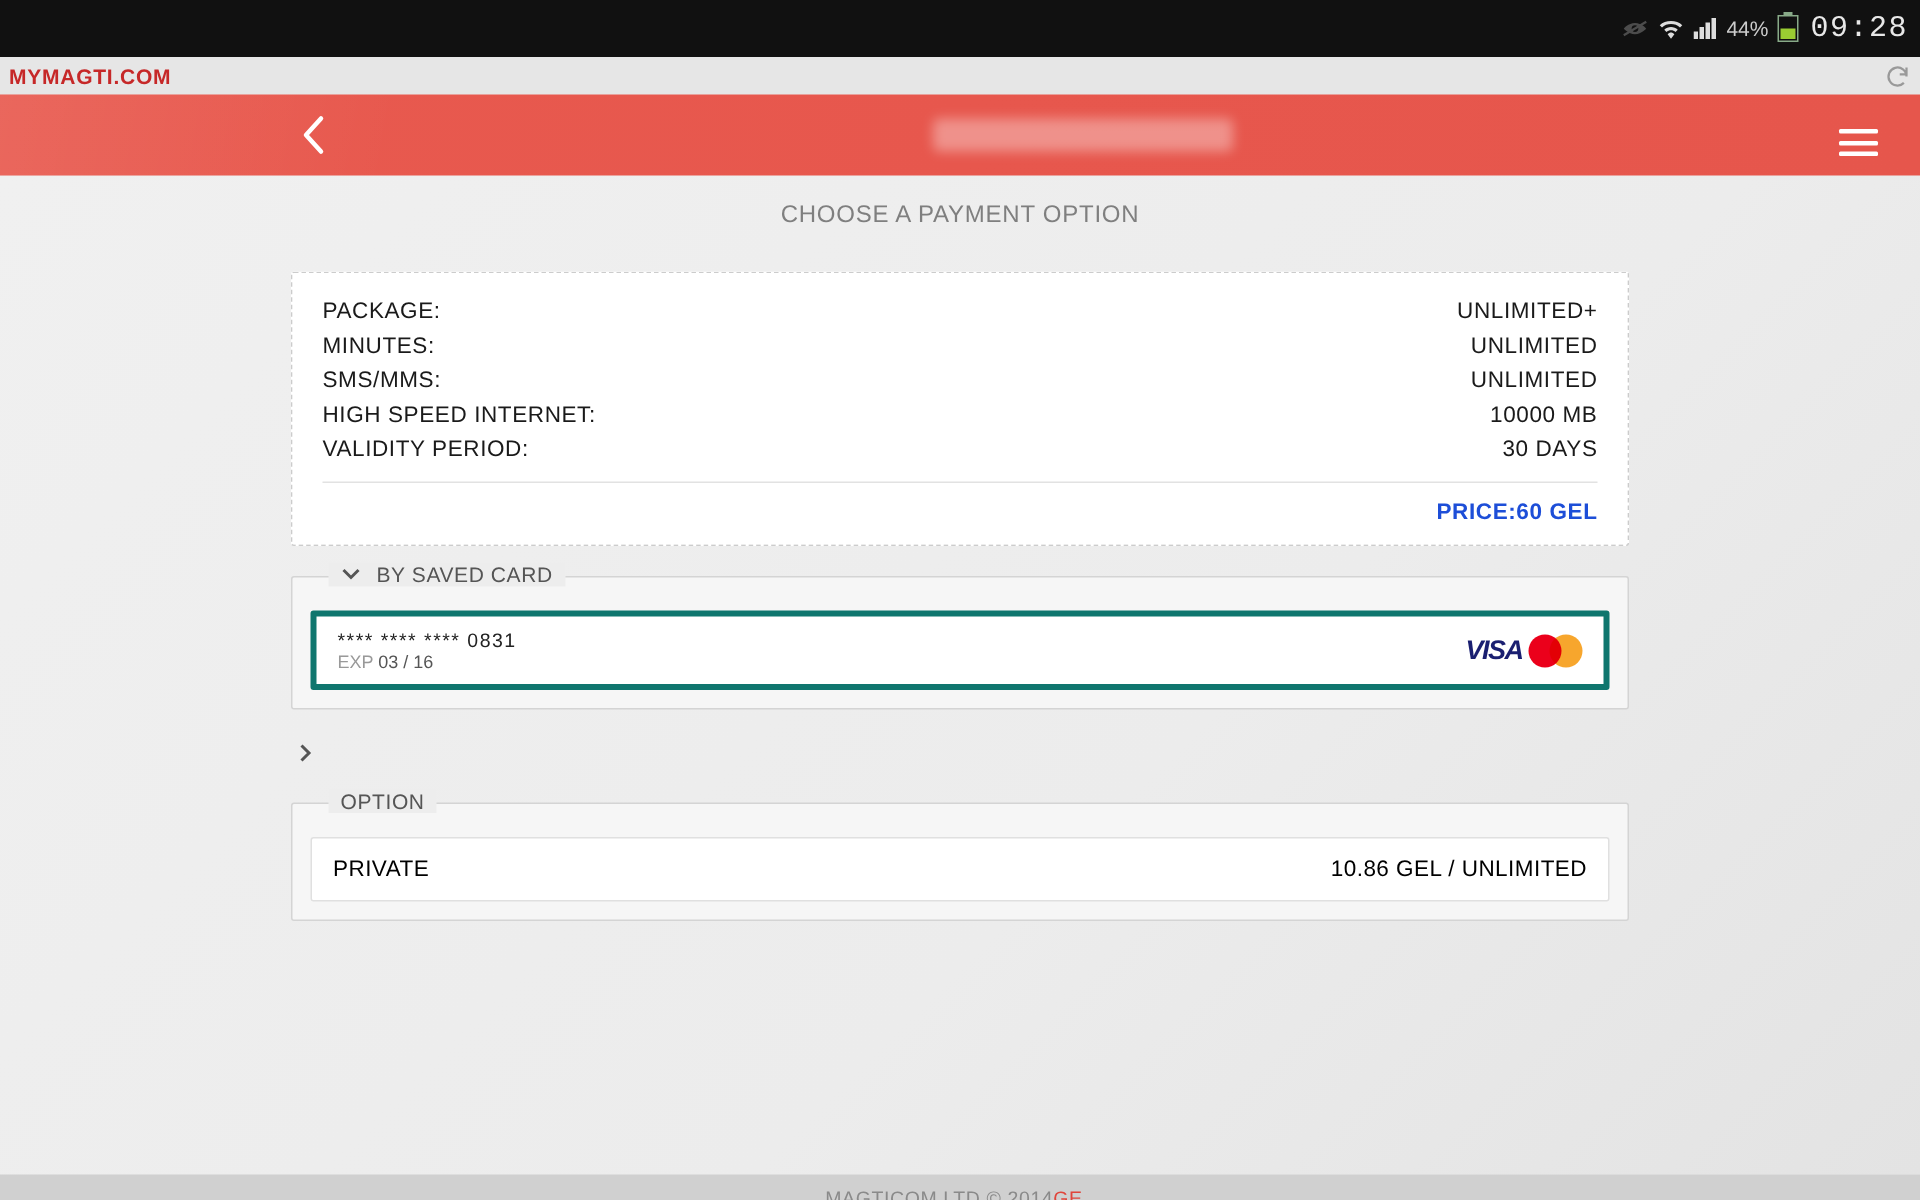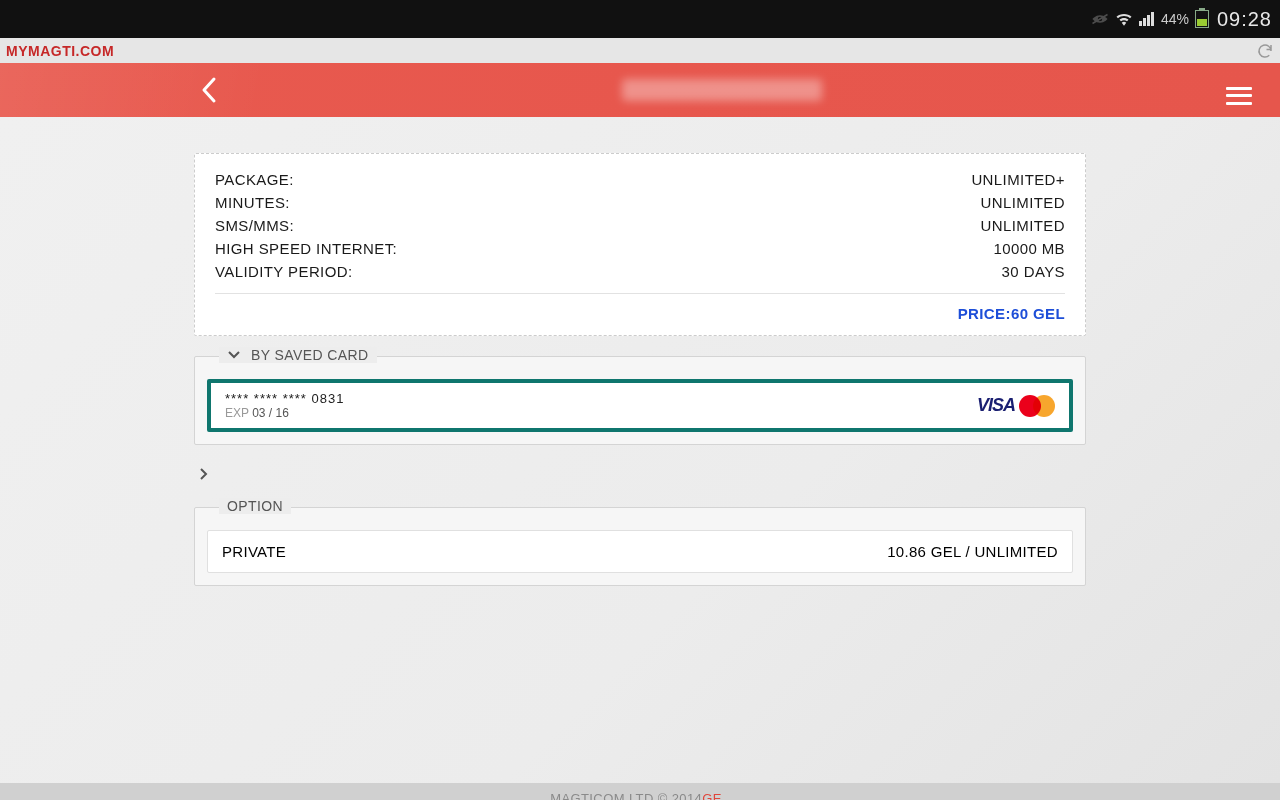--- a/index.html
+++ b/index.html
@@ -5,39 +5,39 @@
   * { margin: 0; padding: 0; box-sizing: border-box; }
   html, body { width: 1280px; height: 800px; font-family: Arial, Helvetica, sans-serif; background: #ededed; overflow: hidden; }
   
   .status-bar { height: 38px; background: #111; color: #ddd; display: flex; align-items: center; justify-content: flex-end; padding: 0 8px; font-size: 14px; gap: 6px; }
   .status-bar .eye { opacity: .5; }
   .status-bar .wifi, .status-bar .signal { display: inline-flex; }
   .status-bar .pct { font-size: 14px; color: #ccc; }
   .status-bar .batt { display: inline-block; width: 14px; height: 18px; border: 1px solid #8a8; position: relative; }
   .status-bar .batt:before { content: ""; position: absolute; top: -3px; left: 3px; width: 6px; height: 2px; background: #8a8; }
   .status-bar .batt:after { content: ""; position: absolute; left: 1px; right: 1px; bottom: 1px; height: 44%; background: #9acd32; }
-  .status-bar .clock { font-size: 20px; color: #e8e8e8; letter-spacing: 1px; margin-left: 2px; }
+  .status-bar .clock { font-size: 20px; color: #e8e8e8; letter-spacing: 1px; margin-left: 2px; font-family: Liberation Mono, monospace; }
   
   .url-bar { height: 25px; background: #e6e6e6; display: flex; align-items: center; justify-content: space-between; padding: 0 6px; }
   .url-bar .url { color: #c62828; font-weight: bold; font-size: 14px; letter-spacing: .5px; }
   .url-bar .refresh { color: #888; }
   
   .app-header { height: 54px; background: linear-gradient(90deg, #e85a4f 0%, #e7574d 50%, #e6564c 100%); display: flex; align-items: center; justify-content: space-between; padding: 0 28px 0 200px; position: relative; overflow: hidden; }
   .app-header:before { content: ""; position: absolute; left: 0; top: 0; bottom: 0; width: 260px; background: linear-gradient(100deg, rgba(255,255,255,.08) 0%, rgba(255,255,255,.04) 50%, rgba(255,255,255,0) 100%); }
   .app-header .back { color: #fff; }
   .app-header .blur-title { height: 22px; width: 200px; border-radius: 4px; background: rgba(255,255,255,.35); filter: blur(4px); margin: 0 auto; }
   .app-header .menu { color: #fff; }
   .ham { width: 26px; height: 18px; display: inline-flex; flex-direction: column; justify-content: space-between; }
   .ham span { display: block; height: 3px; background: #fff; border-radius: 1px; }
   
   .page { background: linear-gradient(135deg, #f0f0f0 0%, #ececec 60%, #e3e3e3 100%); min-height: calc(800px - 25px - 25px - 54px - 30px); padding-top: 18px; }
   .page-title { text-align: center; color: #7f7f7f; font-size: 16px; letter-spacing: .5px; }
   .container { width: 892px; margin: 0 auto; }
   
-  .receipt { margin-top: 18px; background: #fff; border: 1px dashed #ccc; border-radius: 2px; padding: 14px 20px 10px 20px; position: relative; }
+  .receipt { margin-top: 28px; background: #fff; border: 1px dashed #ccc; border-radius: 2px; padding: 14px 20px 10px 20px; position: relative; }
   .receipt .row { display: flex; justify-content: space-between; font-size: 15px; letter-spacing: .4px; color: #1a1a1a; padding: 3px 0; }
   .receipt hr { border: none; border-top: 1px solid #e2e2e2; margin: 10px -0px 8px; }
   .receipt .price-row { color: #1d4ed8; font-weight: 700; justify-content: flex-end; }
   
   .group { margin-top: 20px; border: 1px solid #d4d4d4; border-radius: 2px; background: #f6f6f6; padding: 22px 12px 12px; position: relative; }
   .group-label { position: absolute; top: -10px; left: 24px; background: #ededed; padding: 0 8px; color: #555; font-size: 14px; letter-spacing: .4px; display: flex; align-items: center; gap: 10px; }
   .group-label .chev { display: inline-block; }
   .card-row { background: #fff; border: 4px solid #0f766e; border-radius: 2px; padding: 8px 14px; display: flex; justify-content: space-between; align-items: center; }
   .card-info .num { font-size: 13px; letter-spacing: 1px; color: #222; }
   .card-info .exp { font-size: 12px; color: #555; }
@@ -101,20 +101,21 @@
   <span class="menu">
     <span class="ham">
         <span></span>
         <span></span>
         <span></span>
       </span>
   </span>
 </div>
 
 <div class="page">
+  <div class="page-title">CHOOSE A PAYMENT OPTION</div>
 
   <div class="container">
 
     <div class="receipt">
       <div class="row">
         <span>PACKAGE:</span>
         <span>UNLIMITED+</span>
       </div>
       <div class="row">
         <span>MINUTES:</span>

